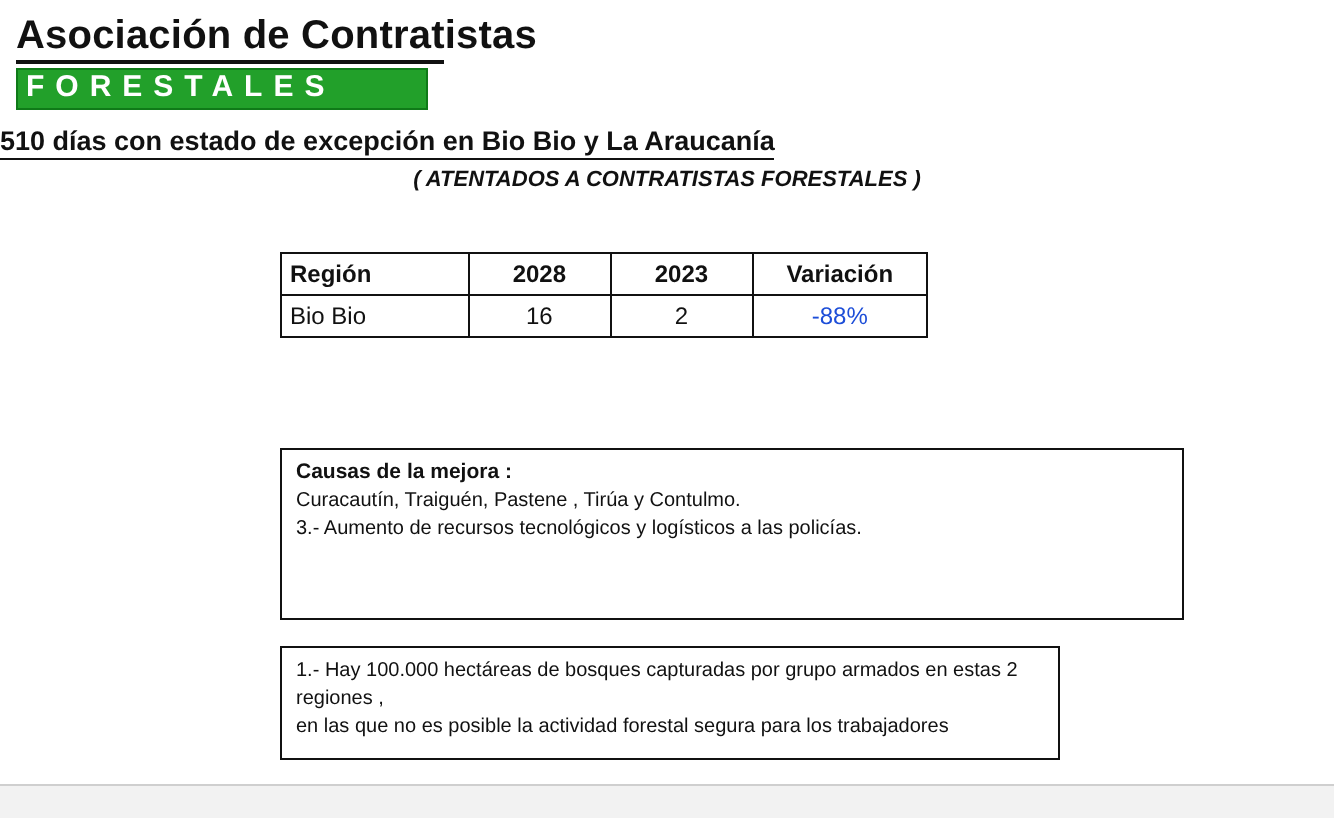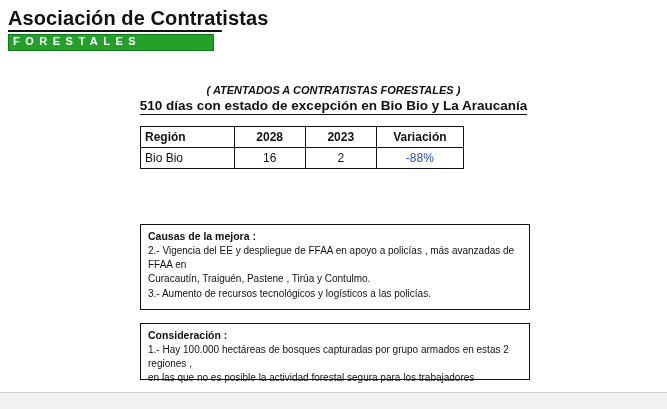--- a/index.html
+++ b/index.html
@@ -45,39 +45,37 @@
   }
   .logo-band {
     margin-top: 2px;
     width: 206px;
     background: #22a02a;
     border: 1px solid #0f7a18;
     padding: 1px 2px 2px 4px;
     box-sizing: border-box;
   }
   .logo-band-text {
-    font-size: 11px;
+    font-size: 15px;
     font-weight: 700;
     color: #ffffff;
     letter-spacing: 5.5px;
     line-height: 1.05;
     white-space: nowrap;
   }
 
   
   .main-title {
     position: absolute;
     left: 0;
     right: 0;
     top: 63px;
-    text-align: center;
     font-size: 13.5px;
     font-weight: 700;
     color: #111;
-    margin-top: 35px;
   }
   .main-title span {
     border-bottom: 1px solid #111;
     padding-bottom: 1px;
   }
   .sub-title {
     position: absolute;
     left: 0;
     right: 0;
     top: 84px;
@@ -130,21 +128,21 @@
   .note {
     position: absolute;
     border: 1px solid #111;
     box-sizing: border-box;
     padding: 5px 7px 6px 7px;
     background: #ffffff;
   }
   .note-causas {
     left: 140px;
     top: 224px;
-    width: 390px;
+    width: 452px;
     height: 86px;
   }
   .note-consid {
     left: 140px;
     top: 323px;
     width: 390px;
     height: 57px;
   }
   .note-head {
     font-size: 10.5px;
@@ -216,27 +214,25 @@
           <td>16</td>
           <td>2</td>
           <td class="var">-88%</td>
         </tr>
       </tbody>
     </table>
   </div>
 
   <div class="note note-causas">
     <div class="note-head">Causas de la mejora :</div>
-    <div class="note-line">2.- Vigencia del EE y despliegue de FFAA en apoyo a policías , más avanzadas de FFAA en</div>
     <div class="note-line">Curacautín, Traiguén, Pastene , Tirúa y Contulmo.</div>
     <div class="note-line">3.- Aumento de recursos tecnológicos y logísticos a las policías.</div>
   </div>
 
   <div class="note note-consid">
-    <div class="note-head">Consideración :</div>
     <div class="note-line">1.- Hay 100.000 hectáreas de bosques capturadas por grupo armados en estas 2  regiones ,</div>
     <div class="note-line">en las que no es posible la actividad forestal segura para los trabajadores</div>
   </div>
 
   <div class="bottom-rule"></div>
   <div class="bottom-strip"></div>
 
 </div>
 
 </body></html>

